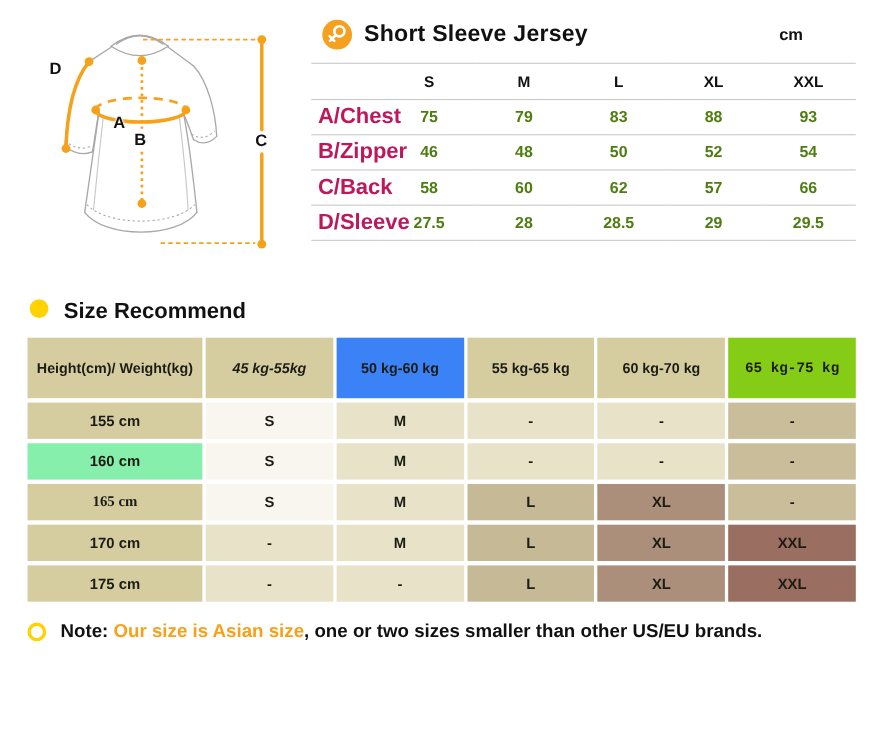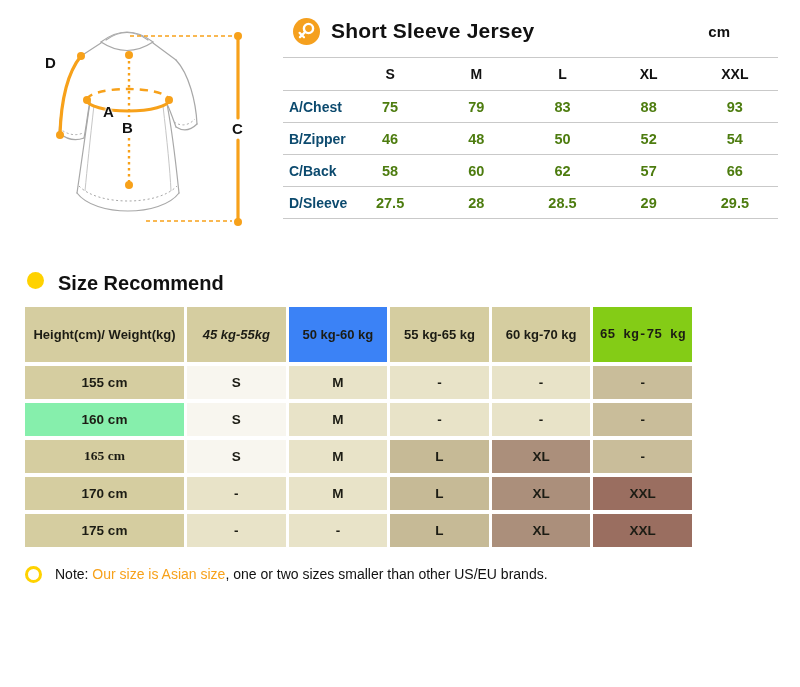--- a/index.html
+++ b/index.html
@@ -31,41 +31,41 @@
         margin-left:10px;flex:0 0 auto;display:flex;align-items:center;justify-content:center;}
   .measure-title{font-size:21px;font-weight:700;margin:0 0 0 11px;letter-spacing:.2px;}
   .unit-label{margin-left:auto;margin-right:48px;font-size:15px;font-weight:700;}
   table.measure-table{width:100%;border-collapse:collapse;margin-top:9px;table-layout:fixed;}
   table.measure-table tr{height:32px;}
   table.measure-table thead tr{height:33px;}
   table.measure-table tr{border-top:1px solid var(--line);}
   table.measure-table tbody tr:last-child{border-bottom:1px solid var(--line);}
   .mt-corner{width:62px;}
   th.mt-col{font-size:14px;font-weight:700;text-align:center;color:#111;}
-  td.mt-label{font-size:14px;font-weight:700;text-align:left;padding-left:6px;color:#0c4a6e;}
+  td.mt-label{font-size:20px;font-weight:700;text-align:left;padding-left:6px;color:#be185d;}
   td.mt-val{font-size:14.5px;font-weight:700;text-align:center;color:#4d7c0f;}
 
   
   .recommend-header{position:absolute;left:27px;top:272px;display:flex;align-items:flex-start;height:26px;}
   .dot-icon{width:17px;height:17px;border-radius:50%;background:var(--yellow);flex:0 0 auto;}
   .recommend-title{font-size:20px;font-weight:700;margin:0 0 0 14px;}
-  .recommend-table{position:absolute;left:25px;top:307px;width:667px;display:grid;
+  .recommend-table{position:absolute;left:25px;top:307px;width:753px;display:grid;
         grid-template-columns:159px repeat(5,1fr);
         grid-template-rows:55px repeat(5,33.5px);
         gap:3.5px 3px;background:#fff;}
   .rt-cell{display:flex;align-items:center;justify-content:center;color:#1c1c14;}
   .rt-header{font-size:13px;font-weight:700;text-align:center;padding:0 2px;}
   .rt-height{font-size:13.5px;font-weight:700;}
   .rt-size{font-size:13.5px;font-weight:700;}
 
   
   .note-row{position:absolute;left:25px;top:560px;display:flex;align-items:center;height:28px;}
   .ring-icon{width:11px;height:11px;border-radius:50%;background:#fff;
         border:3px solid var(--yellow);flex:0 0 auto;}
-  .note-text{font-size:14px;font-weight:400;margin:0 0 0 13px;color:#111;}
+  .note-text{font-size:17px;font-weight:700;margin:0 0 0 13px;color:#111;}
   .note-highlight{color:var(--orange);}
 </style>
 </head>
 <body>
 
 <div class="page">
 
   <div class="jersey-figure">
     <svg width="270" height="230" viewBox="0 0 270 230">
       <g>

